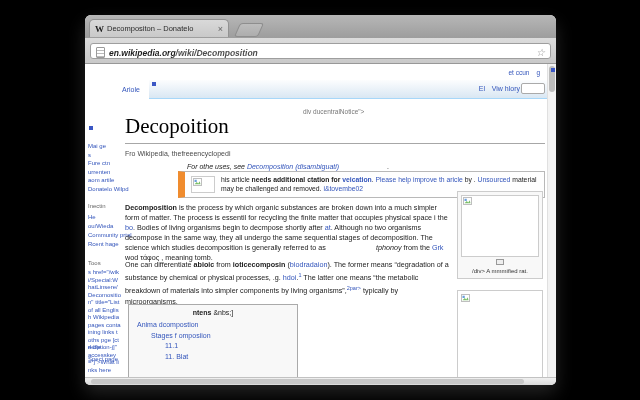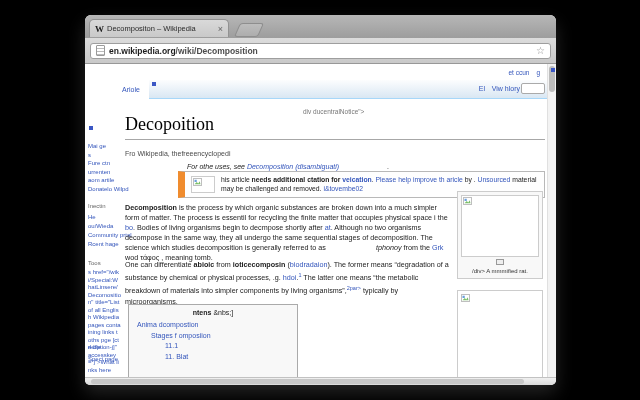--- a/index.html
+++ b/index.html
@@ -19,21 +19,21 @@
   .favicon{font-family:"Liberation Serif",serif;font-weight:bold;font-size:9px;color:#222;margin-right:3px;}
   .tabtitle{flex:1;font-size:7.5px;color:#2b2b2b;white-space:nowrap;overflow:hidden;}
   .tabclose{font-size:9px;color:#666;margin-left:3px;line-height:8px;}
   .newtab{position:absolute;left:152px;top:8px;width:22px;height:12px;
           background:linear-gradient(#bdbdbd,#adadad);border:1px solid #8e8e8e;
           border-radius:3px;transform:skewX(-24deg);}
   .toolbar{position:absolute;left:0;top:23px;right:0;height:26px;
            background:linear-gradient(#dcdcdc,#c9c9c9);border-bottom:1px solid #989898;
            display:flex;align-items:center;padding:0 5px;box-sizing:border-box;}
   .omnibox{flex:1;height:16px;background:#fff;border:1px solid #9e9e9e;border-radius:3px;
-           display:flex;align-items:center;padding:0 5px;box-sizing:border-box;}
+           display:flex;align-items:flex-end;padding:0 5px;box-sizing:border-box;font-style:italic;}
   .pageicon{width:7px;height:9px;border:1px solid #9a9a9a;border-radius:1px;margin-right:4px;
             background:repeating-linear-gradient(#fff 0 2px,#bbb 2px 3px);}
   .url{font-size:8.5px;font-weight:bold;color:#1d1d1d;white-space:nowrap;overflow:hidden;flex:1;}
   .url .path{color:#4d4d4d;}
   .staricon{font-size:10px;color:#8f8f8f;line-height:10px;}
   
   .content{position:absolute;left:0;top:49px;right:0;height:313px;background:#fff;overflow:hidden;}
   .vscroll{position:absolute;right:0;top:0;bottom:0;width:9px;background:#f3f3f3;border-left:1px solid #e0e0e0;box-sizing:border-box;}
   .vthumb{margin:2px 1px;height:26px;background:#bcbcbc;border-radius:3px;}
   .hscroll{position:absolute;left:0;right:0;bottom:0;height:8px;background:linear-gradient(#f0f0f0,#dadada);
@@ -57,21 +57,21 @@
   .sb{position:absolute;left:3px;width:36px;font-size:6px;color:var(--link);line-height:8.5px;}
   .sb div{white-space:nowrap;}
   .sb-h{position:absolute;left:3px;font-size:6px;color:#666;}
   .sb-logo{position:absolute;left:4px;top:62px;}
   .sb-blob{position:absolute;left:3px;top:205px;width:33px;font-size:6px;line-height:7.5px;
            color:var(--link);word-break:break-all;white-space:normal;}
   .sb-link{position:absolute;left:3px;font-size:6px;color:var(--link);}
   
   .notice{position:absolute;top:44px;left:218px;font-size:6.5px;color:#777;}
   .pagetitle{position:absolute;top:50px;left:40px;right:11px;font-family:"Liberation Serif",serif;
-             font-size:18px;color:#000;border-bottom:1px solid #a7a7a7;padding-bottom:4px;}
+             font-size:21px;color:#000;border-bottom:1px solid #a7a7a7;padding-bottom:4px;}
   .tagline{position:absolute;top:86px;left:40px;font-size:7px;color:#4a4a4a;}
   .hatnote{position:absolute;top:99px;left:54px;font-size:7px;color:#222;}
   .ambox{position:absolute;top:107px;left:93px;right:11px;border:1px solid #b8b8b8;
          border-left:7px solid #f08c2e;background:#fefefe;display:flex;box-sizing:border-box;}
   .ambox-img{width:22px;height:15px;border:1px solid #ccc;margin:4px 6px;background:#fff;
              position:relative;flex:none;}
   .bimg{position:absolute;left:1px;top:1px;}
   .ambox-text{font-size:6.8px;line-height:9px;padding:3px 4px 3px 0;color:#222;}
   .para{position:absolute;left:40px;width:327px;font-size:7.2px;line-height:10px;color:#222;}
   .p1{top:139px;} .p2{top:196px;}
@@ -92,21 +92,21 @@
         background:#fff;box-sizing:border-box;position:absolute;}
 </style>
 </head>
 <body>
 
 <div class="window">
 
   <div class="titlebar">
     <div class="tab">
       <span class="favicon">W</span>
-      <span class="tabtitle">Decompositon – Wikipedia</span>
+      <span class="tabtitle">Decompositon – Donatelo</span>
       <span class="tabclose">×</span>
     </div>
     <div class="newtab"></div>
   </div>
 
   <div class="toolbar">
     <div class="omnibox">
       <span class="pageicon"></span>
       <span class="url"><span class="domain">en.wikipedia.org</span><span class="path">/wiki/Decomposition</span></span>
       <span class="staricon">☆</span>

